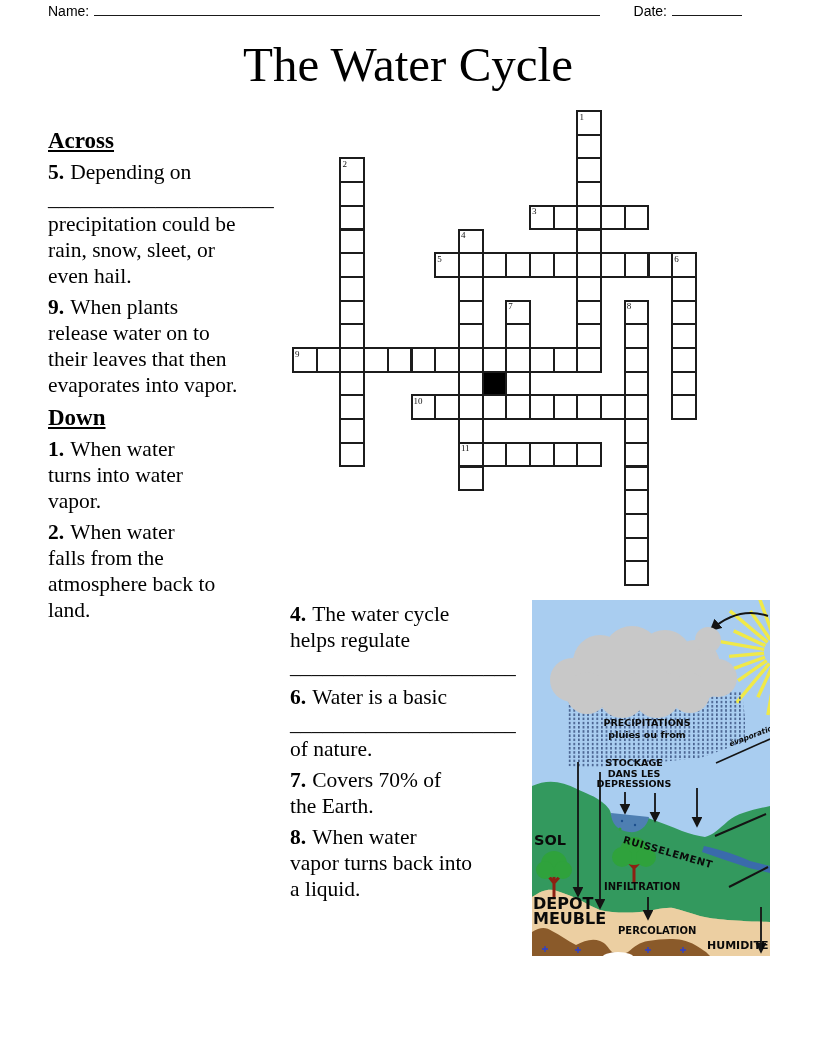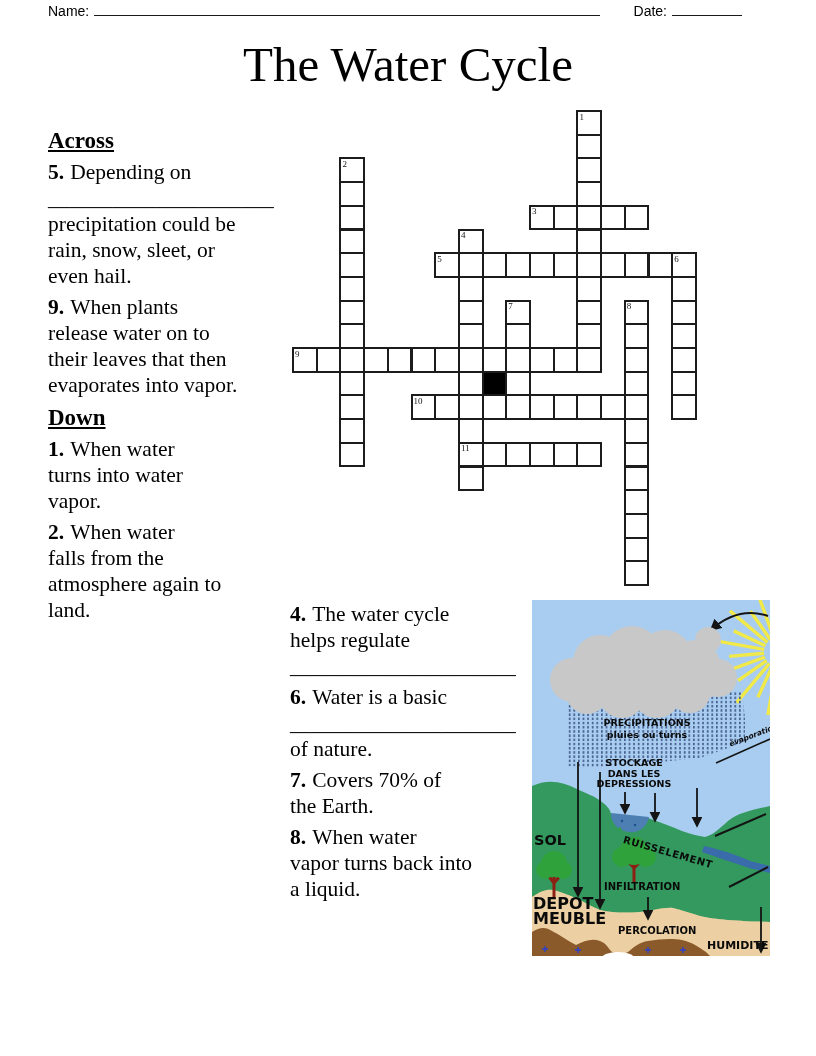--- a/index.html
+++ b/index.html
@@ -79,21 +79,21 @@
 their leaves that then
 evaporates into vapor.</span></div>
     <div class="cluehead" style="margin-top:6px">Down</div>
     <div class="clue">
       <span class="num">1.</span><span class="txt">When water
 turns into water
 vapor.</span></div>
     <div class="clue">
       <span class="num">2.</span><span class="txt">When water
 falls from the
-atmosphere again to
+atmosphere back to
 land.</span></div>
   </div>
 
   <div id="middle-col" class="cluecol">
     <div class="clue">
       <span class="num">4.</span><span class="txt">The water cycle
 helps regulate
 _____________________</span></div>
     <div class="clue">
       <span class="num">6.</span><span class="txt">Water is a basic
@@ -311,21 +311,21 @@
         <path d="M93,192 V213" marker-end="url(#ah)"></path>
         <path d="M123,193 V221" marker-end="url(#ah)"></path>
         <path d="M165,188 V226" marker-end="url(#ah)"></path>
         <path d="M116,297 V319" marker-end="url(#ah)"></path>
         <path d="M229,307 V352" marker-end="url(#ah)"></path>
       </g>
       <line x1="184" y1="163" x2="238" y2="139" stroke="#141414" stroke-width="1.6"></line>
     </svg>
 
     <div id="lab-precip" class="dlab">PRECIPITATIONS</div>
-    <div id="lab-pluies" class="dlab">pluies ou turns</div>
+    <div id="lab-pluies" class="dlab">pluies ou from</div>
     <div id="lab-evap" class="dlab">évaporation</div>
     <div id="lab-stockage" class="dlab">STOCKAGE
 DANS LES
 DEPRESSIONS</div>
     <div id="lab-sol" class="dlab">SOL</div>
     <div id="lab-ruiss" class="dlab">RUISSELEMENT</div>
     <div id="lab-infil" class="dlab">INFILTRATION</div>
     <div id="lab-depot" class="dlab">DEPOT
 MEUBLE</div>
     <div id="lab-perco" class="dlab">PERCOLATION</div>

